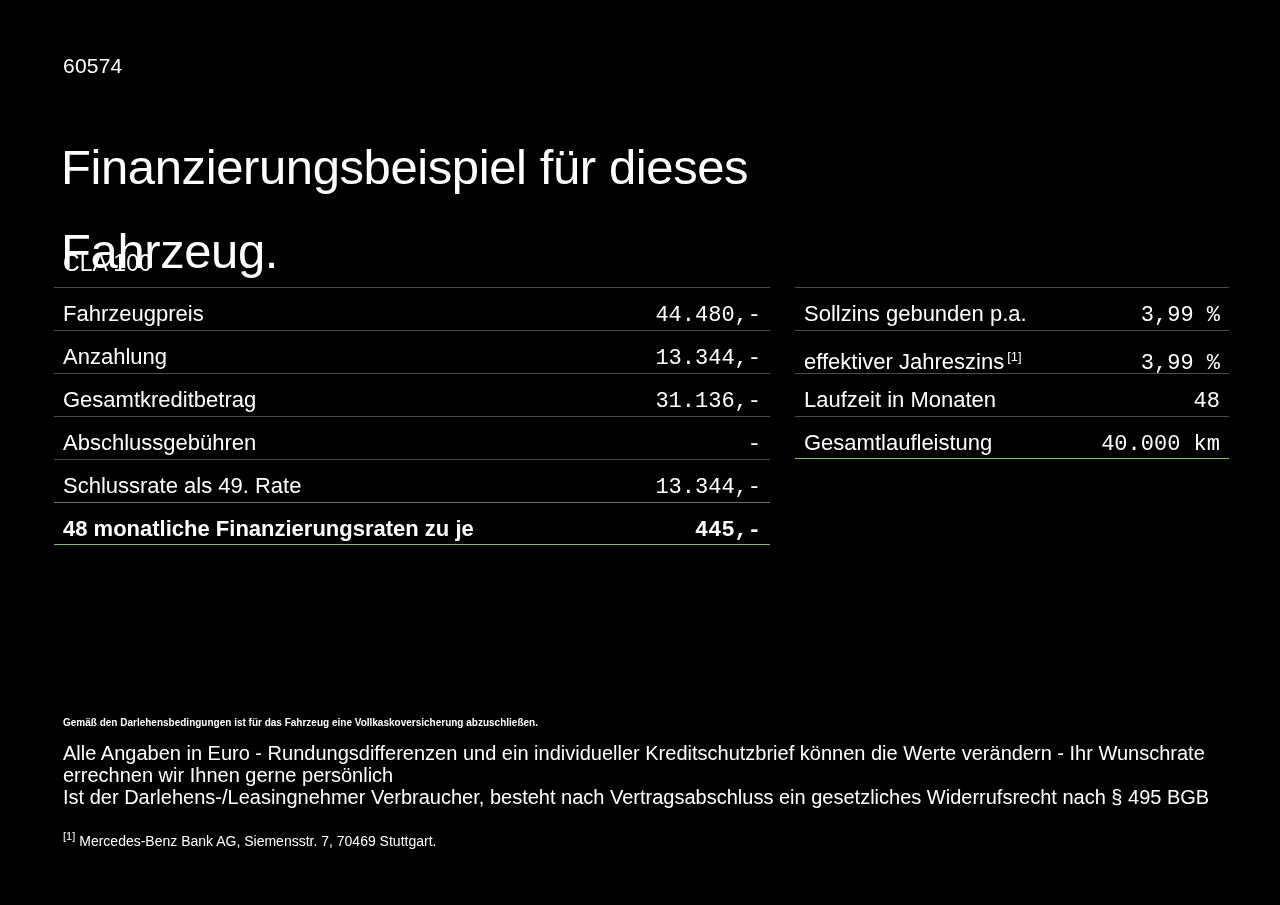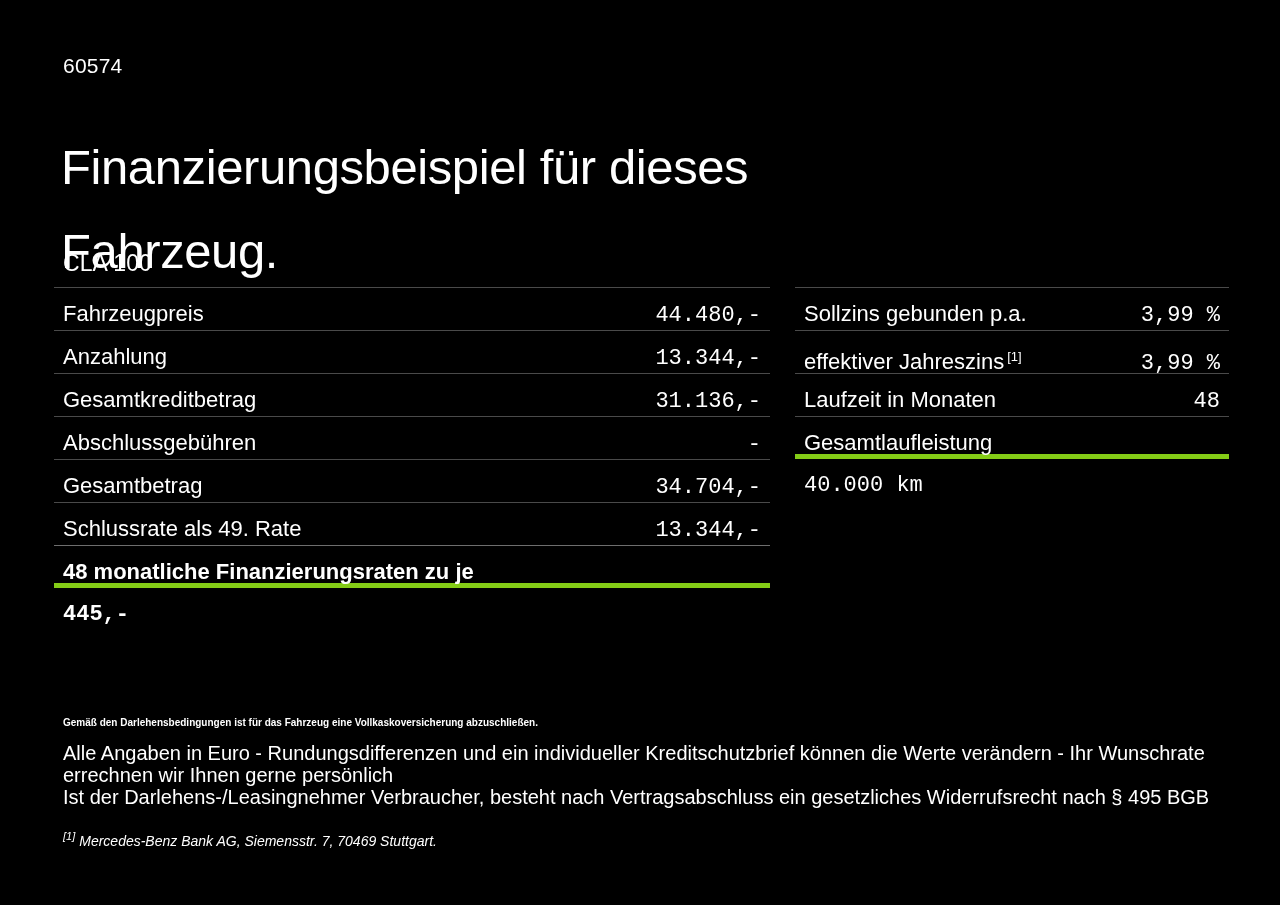--- a/index.html
+++ b/index.html
@@ -70,22 +70,21 @@
   .table .row {
     display: flex;
     align-items: baseline;
     justify-content: space-between;
     border-top: 1px solid #4a4a4a;
     height: 43px;
     padding: 4px 9px;
     box-sizing: border-box;
   }
   .table .row:last-child {
-    border-bottom: 5px solid #84cc16;
-    flex-direction: column;
+    border-bottom: 1px solid #84cc16;
   }
   .row .label {
     font-size: 22px;
     line-height: 43px;
     white-space: nowrap;
     color: #ffffff;
   }
   .row .value {
     font-size: 22px;
     line-height: 43px;
@@ -125,21 +124,20 @@
   .note-line {
     font-size: 20px;
     line-height: 22px;
     color: #ffffff;
   }
   .note-ref {
     margin-top: 18px;
     font-size: 14px;
     line-height: 20px;
     color: #ffffff;
-    font-style: italic;
   }
   .note-ref .mark {
     font-size: 11px;
     vertical-align: super;
     margin-right: 4px;
   }
 </style>
 </head>
 <body>
 
@@ -160,24 +158,20 @@
       <span class="label">Anzahlung</span>
       <span class="value">13.344,-</span>
     </div>
     <div class="row">
       <span class="label">Gesamtkreditbetrag</span>
       <span class="value">31.136,-</span>
     </div>
     <div class="row">
       <span class="label">Abschlussgebühren</span>
       <span class="value">-</span>
-    </div>
-    <div class="row">
-      <span class="label">Gesamtbetrag</span>
-      <span class="value">34.704,-</span>
     </div>
     <div class="row">
       <span class="label">Schlussrate als 49. Rate</span>
       <span class="value">13.344,-</span>
     </div>
     <div class="row strong">
       <span class="label">48 monatliche Finanzierungsraten zu je</span>
       <span class="value">445,-</span>
     </div>
   </div>

